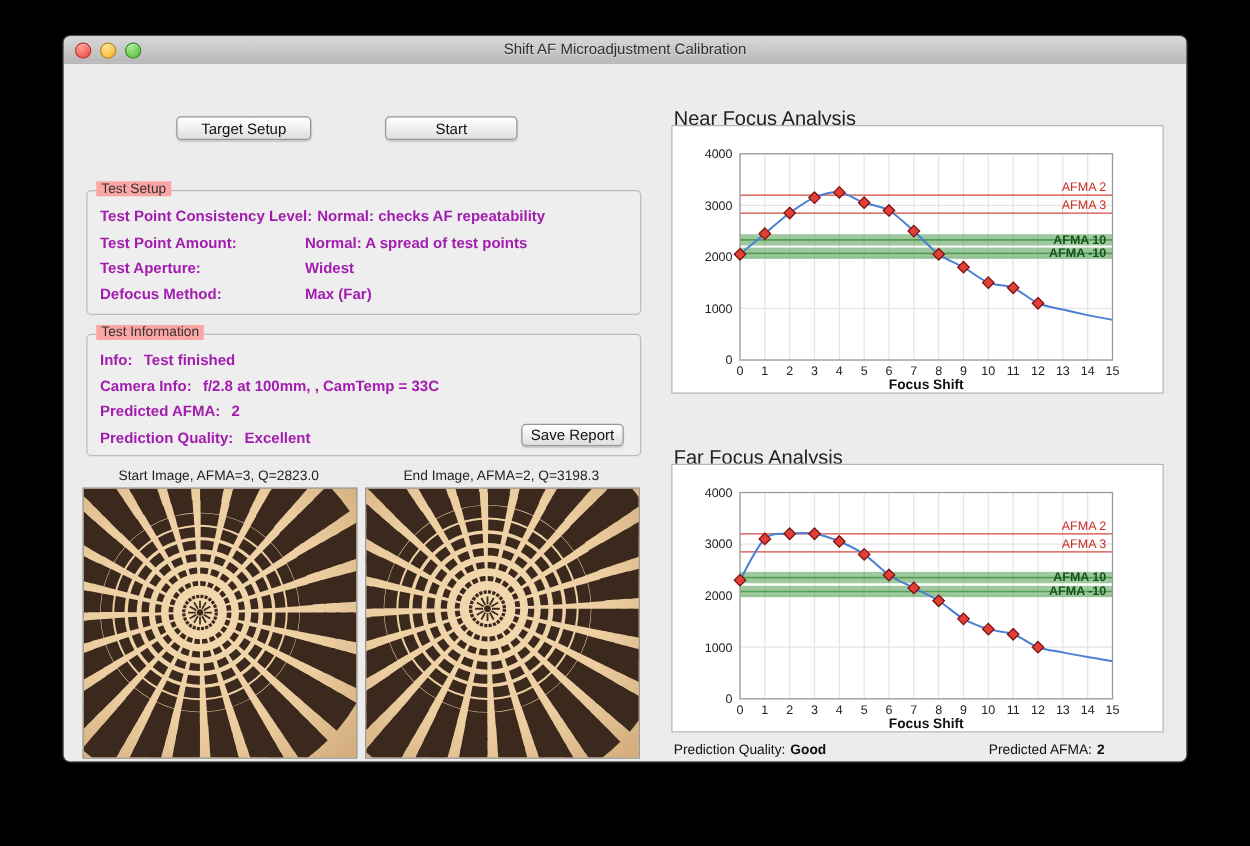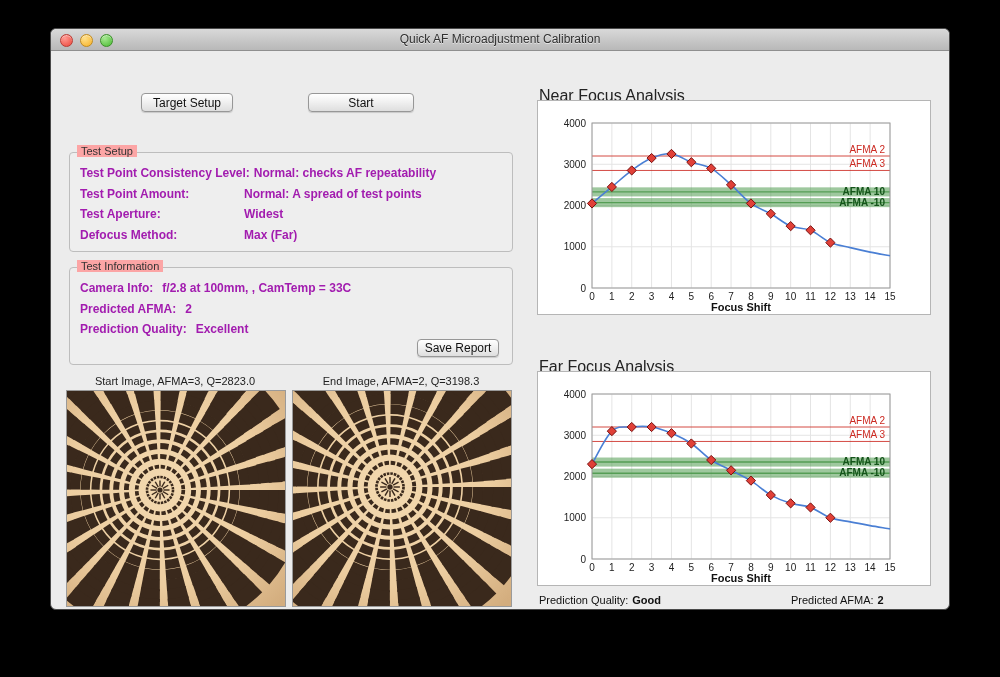--- a/index.html
+++ b/index.html
@@ -13,21 +13,21 @@
   .lights{position:absolute;left:9px;top:5px;display:flex;gap:7px;}
   .tl{width:11px;height:11px;border-radius:50%;display:inline-block;box-shadow:inset 0 1px 1px rgba(255,255,255,.5);}
   .tl.red{background:radial-gradient(circle at 35% 30%,#ff9a93,#ec4438);border:1px solid #b93а33;border:1px solid #b93a33;}
   .tl.yellow{background:radial-gradient(circle at 35% 30%,#ffe08a,#f6b024);border:1px solid #c08a1e;}
   .tl.green{background:radial-gradient(circle at 35% 30%,#a6e891,#47ba2f);border:1px solid #3a8f28;}
   .content{position:absolute;left:0;top:22px;right:0;bottom:0;}
 
   .mac-btn{position:absolute;background:linear-gradient(#ffffff,#f1f1f1 45%,#dedede);border:1px solid #979797;
            border-radius:4px;font-family:"Liberation Sans",sans-serif;font-size:12px;color:#111;text-align:center;
            padding:0;cursor:default;box-shadow:0 1px 1px rgba(0,0,0,.15);}
-  #btn-target{left:90px;top:42px;width:92px;height:19px;}
+  #btn-target{left:90px;top:42px;width:108px;height:19px;}
   #btn-start{left:257px;top:42px;width:106px;height:19px;}
 
   .groupbox{position:absolute;border:1px solid #bdbdbd;border-radius:4px;background:rgba(255,255,255,.15);}
   .groupbox .gb-label{position:absolute;top:-8px;left:7px;background:#fca5a5;padding:0 4px;font-size:11px;color:#333;}
   #group-setup{left:18px;top:101px;width:442px;height:98px;}
   #group-info{left:18px;top:216px;width:442px;height:96px;}
   .gb-rows{padding:10px 10px 0 10px;}
   .gb-row{display:flex;line-height:20.5px;font-size:12px;font-weight:bold;color:#a21caf;white-space:nowrap;}
   #group-setup .gb-row .lbl{min-width:160px;padding-right:4px;}
   #group-info .gb-row .lbl{padding-right:9px;}
@@ -59,21 +59,21 @@
 </head>
 <body>
 
 <div class="window">
   <div class="titlebar">
     <div class="lights">
       <span class="tl red"></span>
       <span class="tl yellow"></span>
       <span class="tl green"></span>
     </div>
-    <div class="title">Quick AF Microadjustment Calibration</div>
+    <div class="title">Shift AF Microadjustment Calibration</div>
   </div>
 
   <div class="content">
 
     <button class="mac-btn" id="btn-target">Target Setup</button>
     <button class="mac-btn" id="btn-start">Start</button>
 
     <div class="groupbox" id="group-setup">
       <span class="gb-label">Test Setup</span>
       <div class="gb-rows">
@@ -92,20 +92,24 @@
         <div class="gb-row">
           <span class="lbl">Defocus Method:</span>
           <span class="val">Max (Far)</span>
         </div>
       </div>
     </div>
 
     <div class="groupbox" id="group-info">
       <span class="gb-label">Test Information</span>
       <div class="gb-rows">
+        <div class="gb-row">
+          <span class="lbl">Info:</span>
+          <span class="val">Test finished</span>
+        </div>
         <div class="gb-row">
           <span class="lbl">Camera Info:</span>
           <span class="val">f/2.8 at 100mm, , CamTemp = 33C</span>
         </div>
         <div class="gb-row">
           <span class="lbl">Predicted AFMA:</span>
           <span class="val">2</span>
         </div>
         <div class="gb-row">
           <span class="lbl">Prediction Quality:</span>

